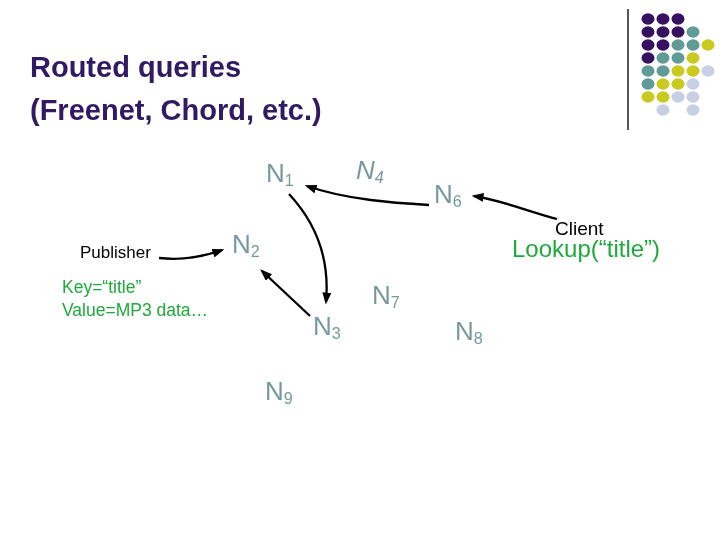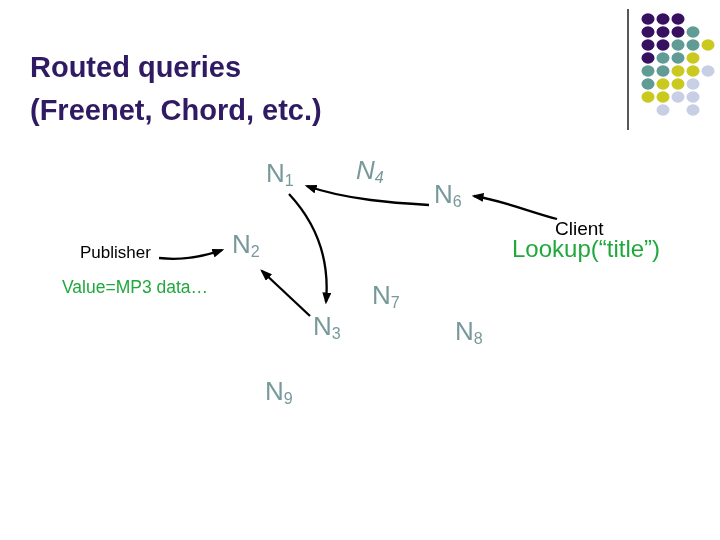--- a/index.html
+++ b/index.html
@@ -98,20 +98,21 @@
   </svg>
 
   <div class="title">
     <div>Routed queries</div>
     <div>(Freenet, Chord, etc.)</div>
   </div>
 
   <div class="label publisher">Publisher</div>
 
   <div class="label keyvalue">
+    <div>Key=“title”</div>
     <div>Value=MP3 data…</div>
   </div>
 
   <div class="label client">Client</div>
 
   <div class="label lookup">Lookup(“title”)</div>
 
   <div id="nodes-layer">
       <span class="node" style="left: 266px; top: 160px;">N<sub>1</sub></span>
       <span class="node" style="left: 232px; top: 231px;">N<sub>2</sub></span>

